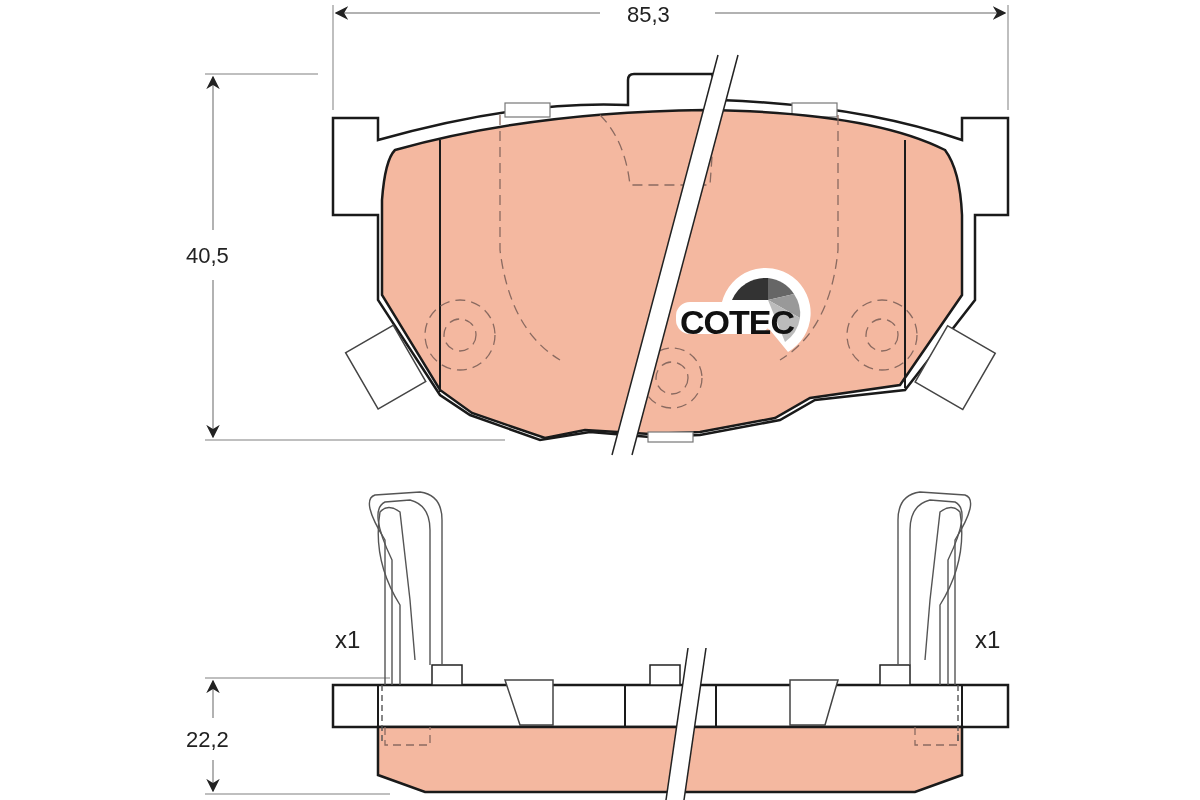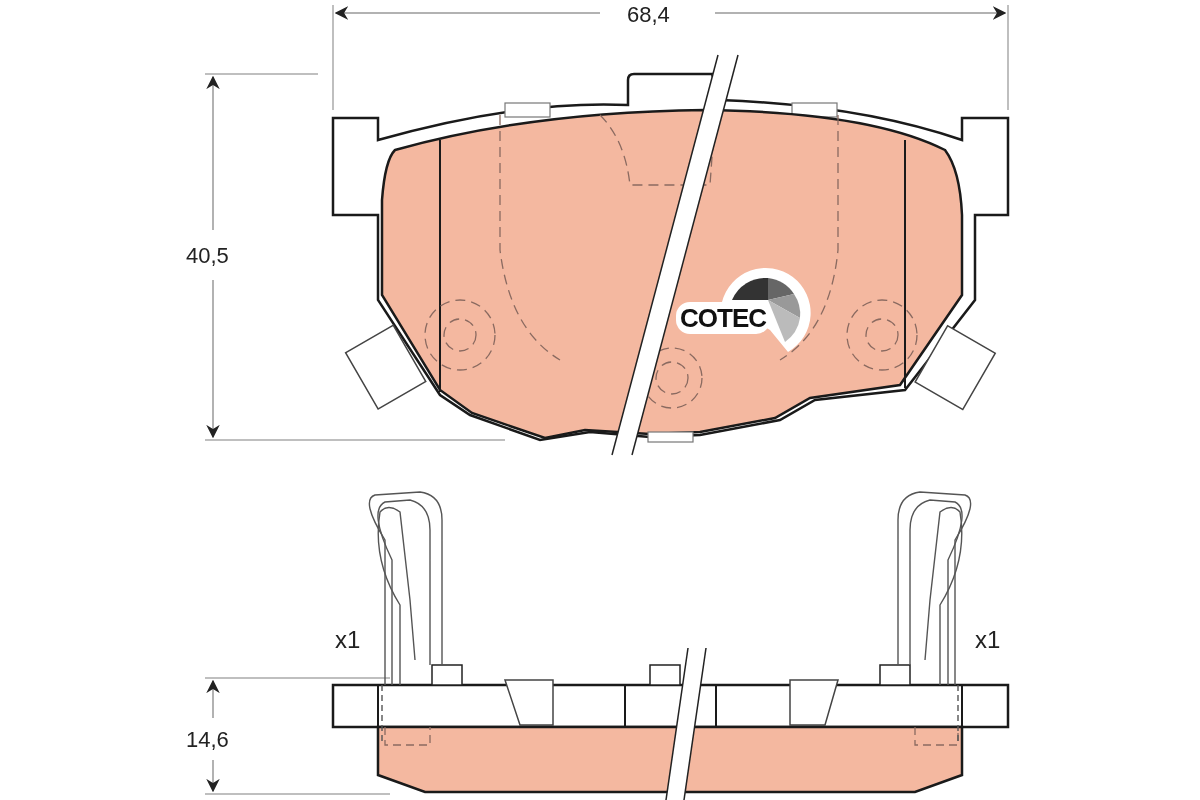--- a/index.html
+++ b/index.html
@@ -110,18 +110,18 @@
     <line x1="958" y1="685" x2="958" y2="745" stroke-dasharray="6,4"></line>
   </g>
 
   <g>
     <polygon points="688,648 706,648 684,800 666,800" fill="#fff"></polygon>
     <line x1="688" y1="648" x2="666" y2="800" stroke="#222" stroke-width="1.5"></line>
     <line x1="706" y1="648" x2="684" y2="800" stroke="#222" stroke-width="1.5"></line>
   </g>
 </svg>
 
-<div class="lbl" style="left:627px;top:2px;">68,4</div>
+<div class="lbl" style="left:627px;top:2px;">85,3</div>
 <div class="lbl" style="left:186px;top:243px;">40,5</div>
-<div class="lbl" style="left:186px;top:727px;">14,6</div>
+<div class="lbl" style="left:186px;top:727px;">22,2</div>
 <div class="lbl" style="left:335px;top:626px;font-size:24px;">x1</div>
 <div class="lbl" style="left:975px;top:626px;font-size:24px;">x1</div>
-<div class="lbl" style="left:680px;top:303px;font-size:26px;font-weight:bold;color:#111;letter-spacing:-1px;">COTEC</div>
+<div class="lbl" style="left:680px;top:303px;font-size:34px;font-weight:bold;color:#111;letter-spacing:-1px;">COTEC</div>
 
 </body></html>

